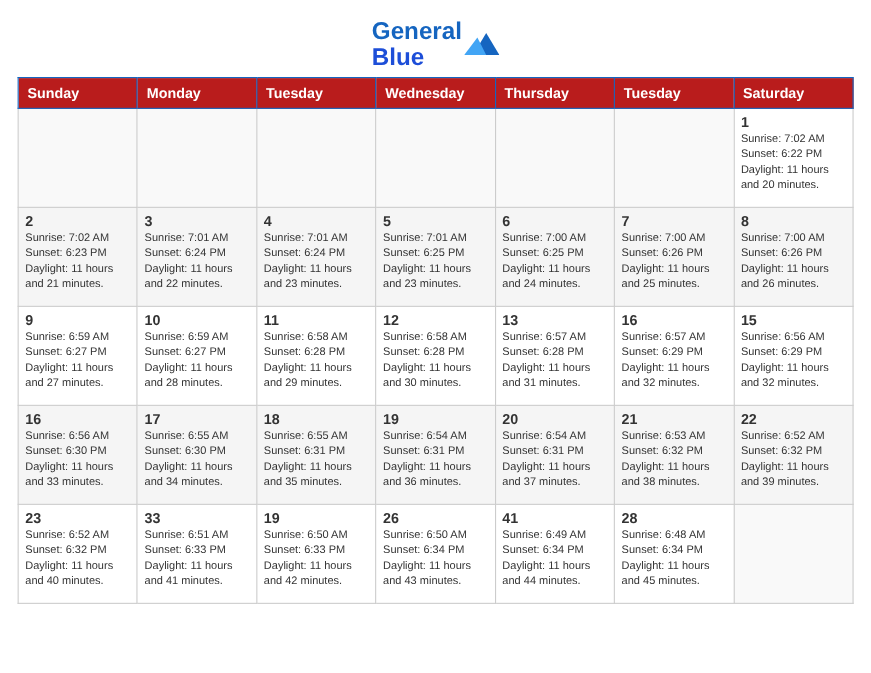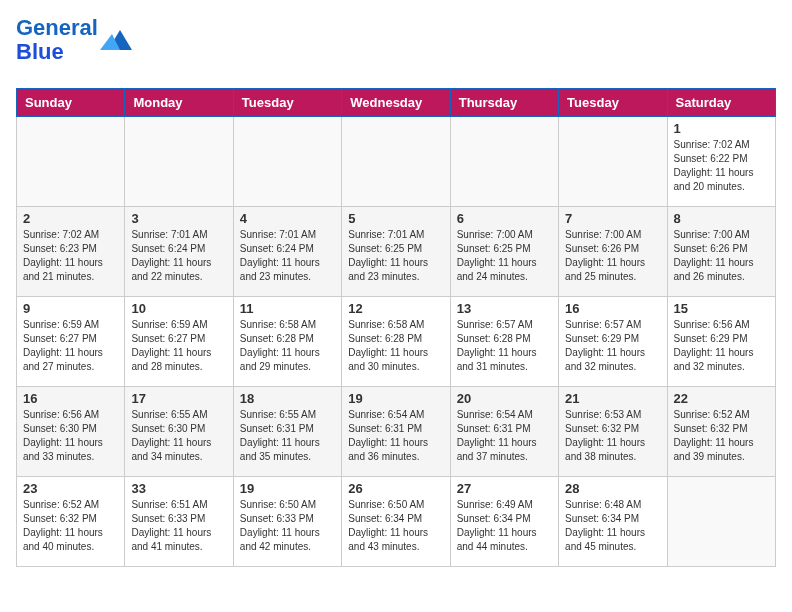--- a/index.html
+++ b/index.html
@@ -5,23 +5,23 @@
     * { box-sizing: border-box; margin: 0; padding: 0; }
     body {
       font-family: Arial, sans-serif;
       background: #fff;
       width: 792px;
       min-height: 612px;
       padding: 16px;
     }
     .header {
       display: flex;
-      justify-content: flex-start;
+      justify-content: center;
       align-items: flex-start;
-      margin-bottom: 24px;
+      margin-bottom: 6px;
     }
     .logo {
       display: flex;
       align-items: center;
     }
     .logo-text {
       font-size: 22px;
       font-weight: bold;
       color: #333;
       line-height: 1.1;
@@ -43,21 +43,21 @@
     .title-block h2 {
       font-size: 16px;
       font-weight: normal;
       color: #555;
     }
     table {
       width: 100%;
       border-collapse: collapse;
     }
     thead tr th {
-      background: #be185d;
+      background: #b91c1c;
       color: #fff;
       font-size: 13px;
       font-weight: bold;
       padding: 6px 8px;
       text-align: left;
       border: 1px solid #1565c0;
     }
     tbody tr td {
       border: 1px solid #ccc;
       vertical-align: top;
@@ -228,21 +228,21 @@
         </td>
         <td>
           <span class="day-num">19</span>
           <div class="day-info">Sunrise: 6:50 AM<br>Sunset: 6:33 PM<br>Daylight: 11 hours and 42 minutes.</div>
         </td>
         <td>
           <span class="day-num">26</span>
           <div class="day-info">Sunrise: 6:50 AM<br>Sunset: 6:34 PM<br>Daylight: 11 hours and 43 minutes.</div>
         </td>
         <td>
-          <span class="day-num">27</span>
+          <span class="day-num">41</span>
           <div class="day-info">Sunrise: 6:49 AM<br>Sunset: 6:34 PM<br>Daylight: 11 hours and 44 minutes.</div>
         </td>
         <td>
           <span class="day-num">28</span>
           <div class="day-info">Sunrise: 6:48 AM<br>Sunset: 6:34 PM<br>Daylight: 11 hours and 45 minutes.</div>
         </td>
         <td class="empty"></td>
       </tr>
     </tbody>
 </table>

